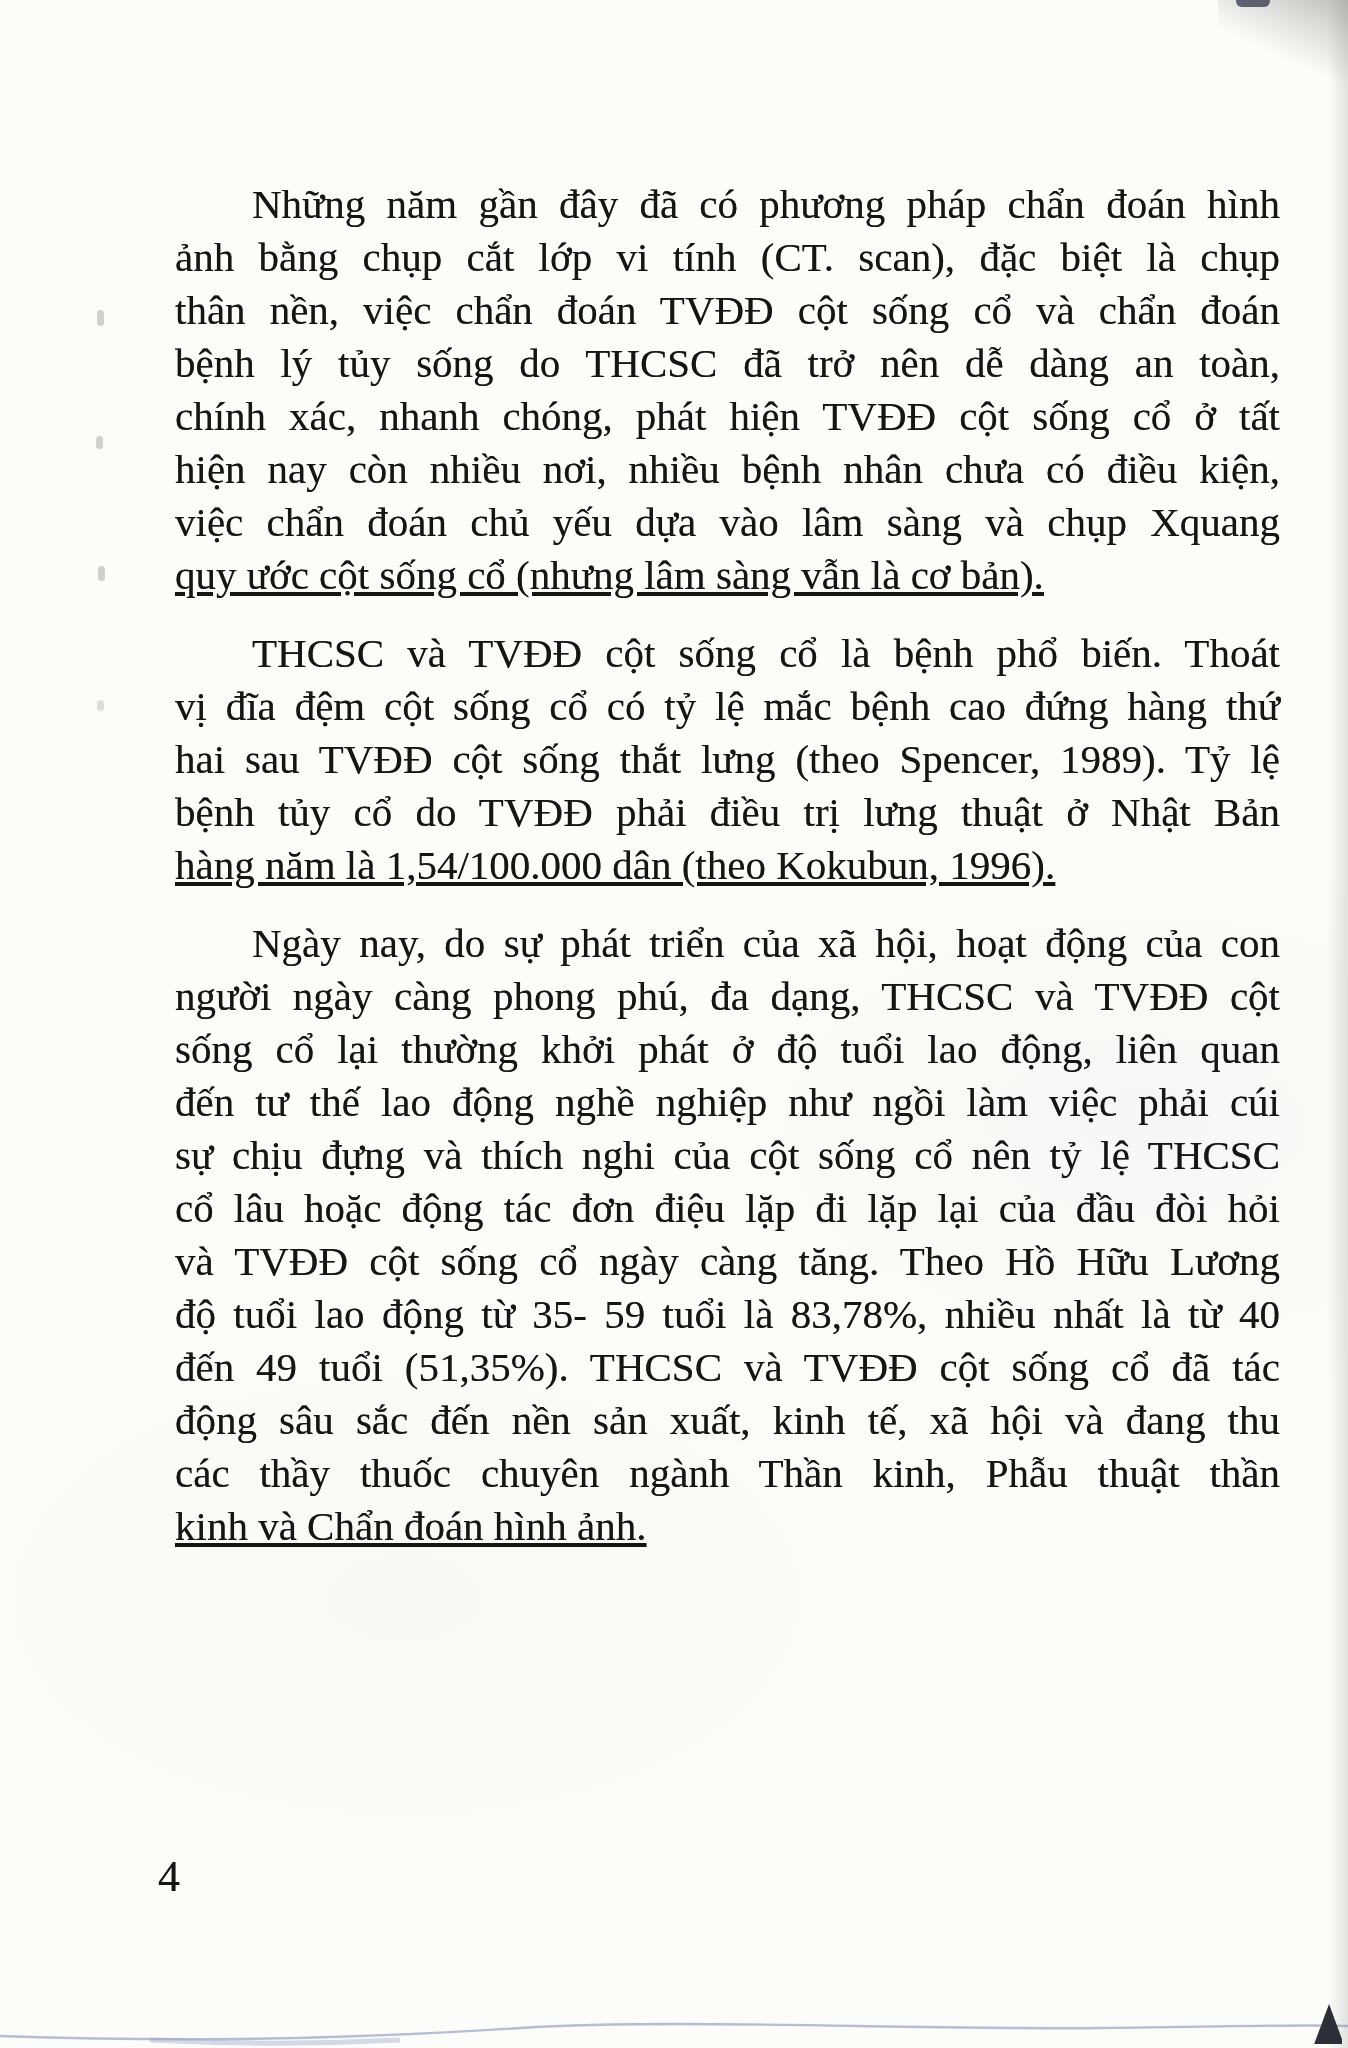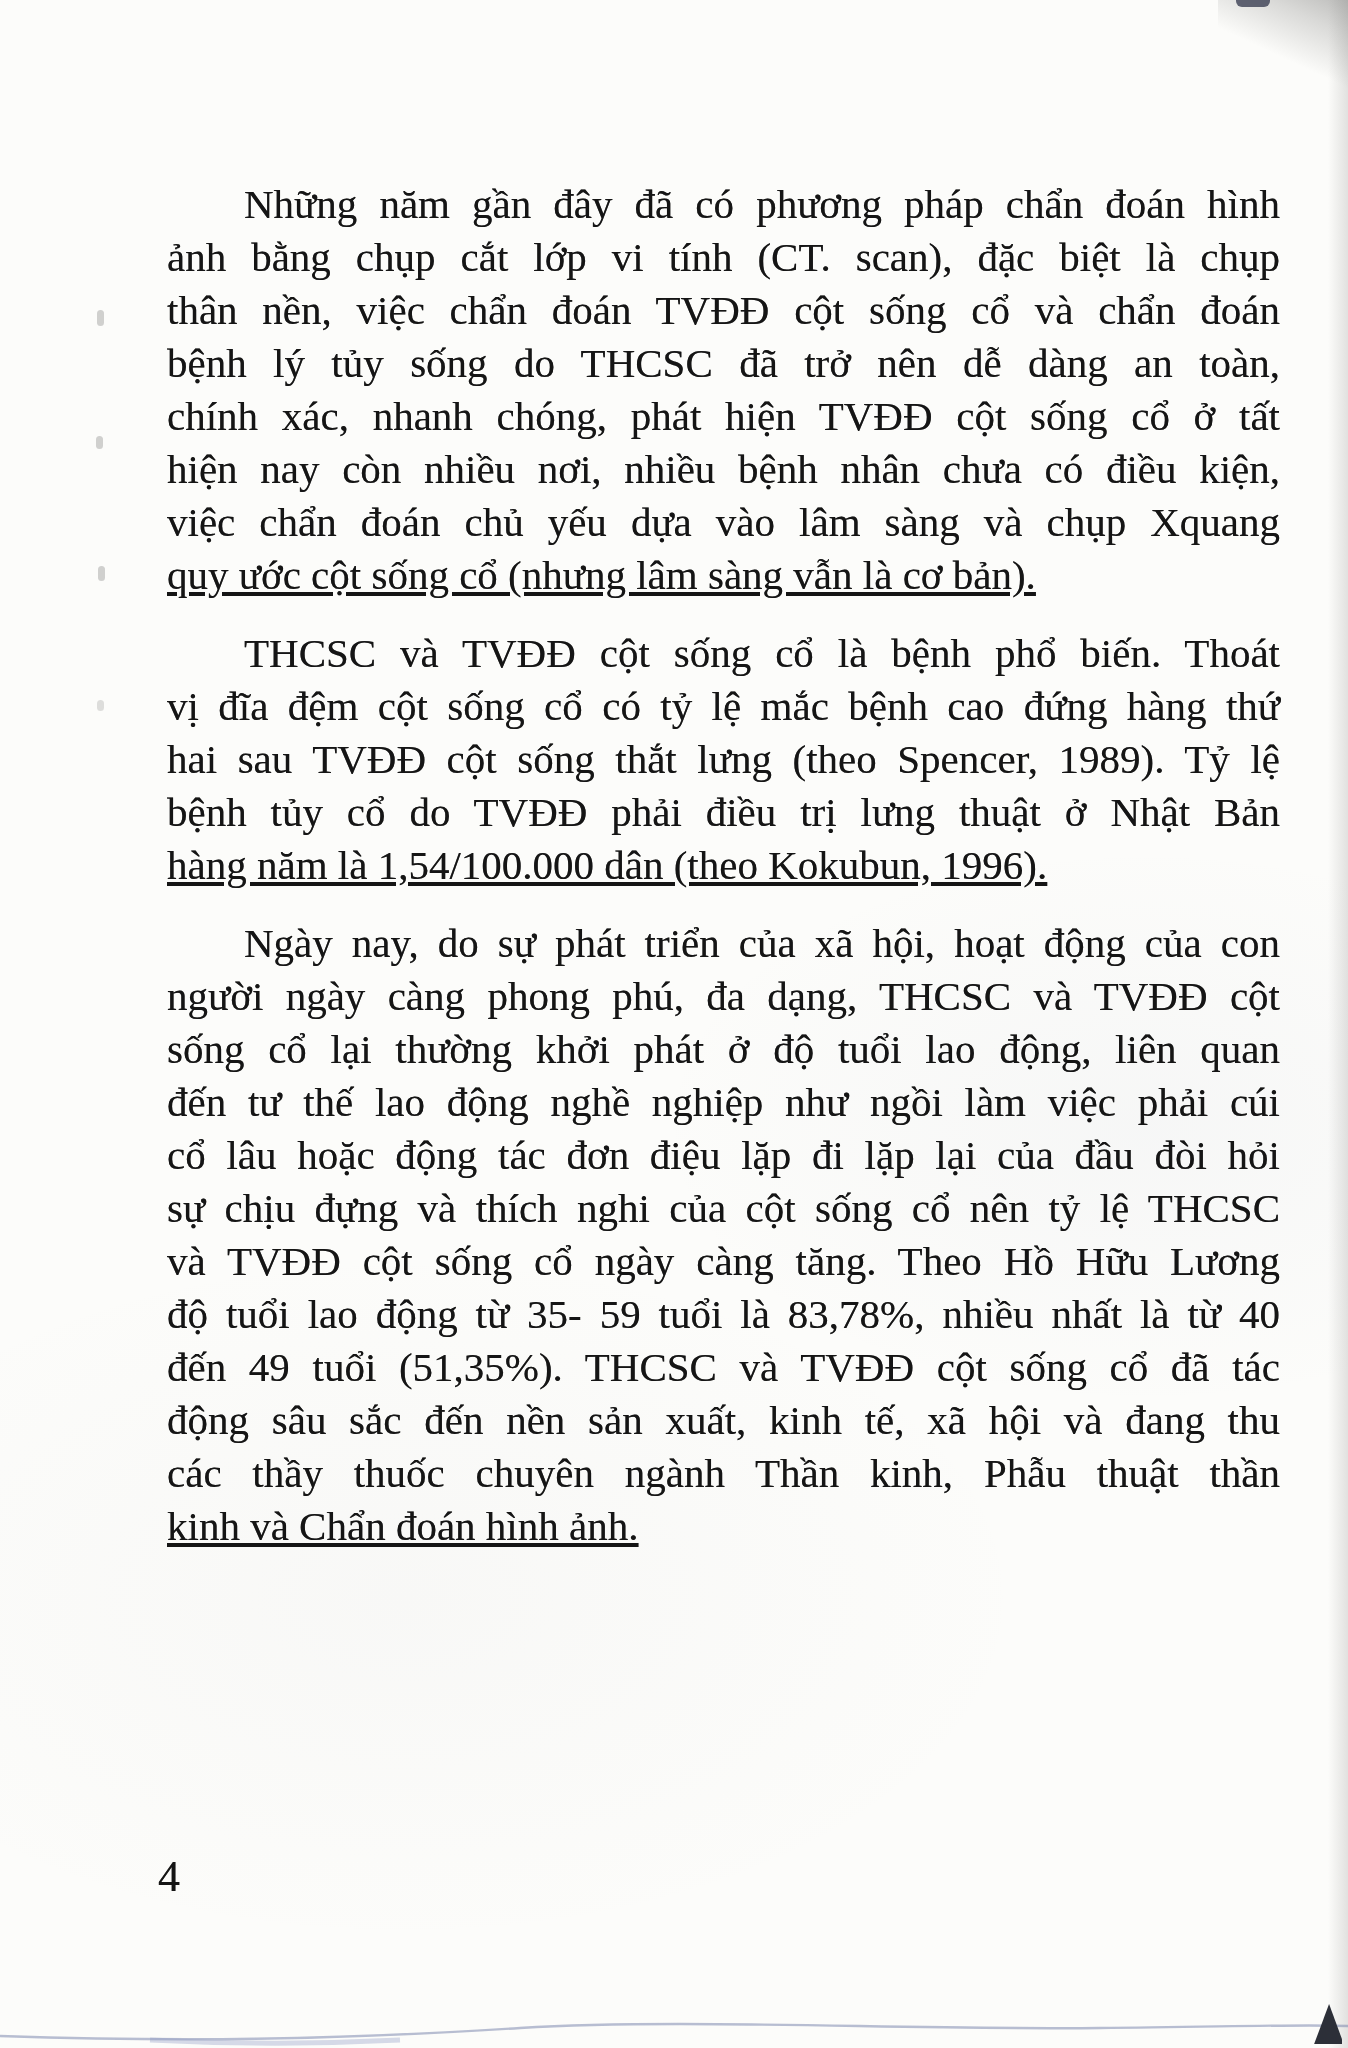--- a/index.html
+++ b/index.html
@@ -11,21 +11,21 @@
       radial-gradient(ellipse 700px 400px at 85% 55%, rgba(140,150,180,0.05), rgba(0,0,0,0) 70%),
       linear-gradient(#fcfcfa,#fcfcfa);
     overflow:hidden;
     font-family:"Liberation Serif","DejaVu Serif",serif;
     color:#151515;
   }
   .text-block{
     position:absolute;
     left:158px;top:178px;width:1122px;
   }
-  .para{margin:0 0 25px 9px;padding:0;}
+  .para{margin:0 0 25px 17px;padding:0;}
   .line{
     font-size:41px;
     line-height:53px;
     height:53px;
     text-align:justify;
     text-align-last:justify;
     text-justify:inter-word;
     white-space:normal;
     text-shadow:0 0 0.6px rgba(25,25,25,0.65);
   }
@@ -98,22 +98,22 @@
       <div class="line">hai sau TVĐĐ cột sống thắt lưng (theo Spencer, 1989). Tỷ lệ</div>
       <div class="line">bệnh tủy cổ do TVĐĐ phải điều trị lưng thuật ở Nhật Bản</div>
       <div class="line pl">hàng năm là 1,54/100.000 dân (theo Kokubun, 1996).</div>
     </div>
 
     <div class="para">
       <div class="line pf">Ngày nay, do sự phát triển của xã hội, hoạt động của con</div>
       <div class="line">người ngày càng phong phú, đa dạng, THCSC và TVĐĐ cột</div>
       <div class="line">sống cổ lại thường khởi phát ở độ tuổi lao động, liên quan</div>
       <div class="line">đến tư thế lao động nghề nghiệp như ngồi làm việc phải cúi</div>
+      <div class="line">sự chịu đựng và thích nghi của cột sống cổ nên tỷ lệ THCSC</div>
       <div class="line">cổ lâu hoặc động tác đơn điệu lặp đi lặp lại của đầu đòi hỏi</div>
-      <div class="line">sự chịu đựng và thích nghi của cột sống cổ nên tỷ lệ THCSC</div>
       <div class="line">và TVĐĐ cột sống cổ ngày càng tăng. Theo Hồ Hữu Lương</div>
       <div class="line">độ tuổi lao động từ 35- 59 tuổi là 83,78%, nhiều nhất là từ 40</div>
       <div class="line">đến 49 tuổi (51,35%). THCSC và TVĐĐ cột sống cổ đã tác</div>
       <div class="line">động sâu sắc đến nền sản xuất, kinh tế, xã hội và đang thu</div>
       <div class="line">các thầy thuốc chuyên ngành Thần kinh, Phẫu thuật thần</div>
       <div class="line pl">kinh và Chẩn đoán hình ảnh.</div>
     </div>
 
   </div>
 

